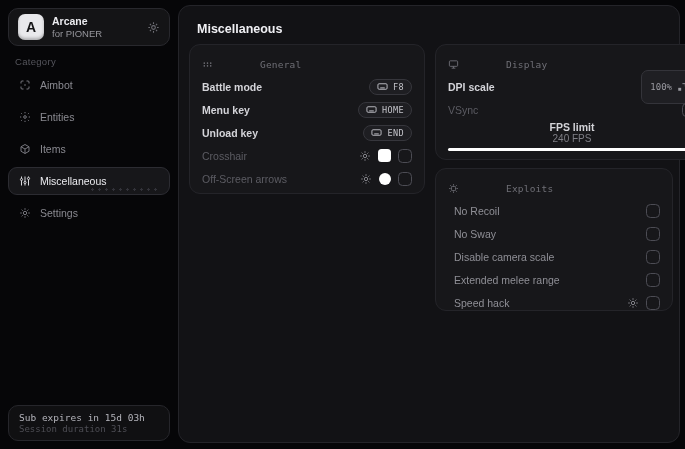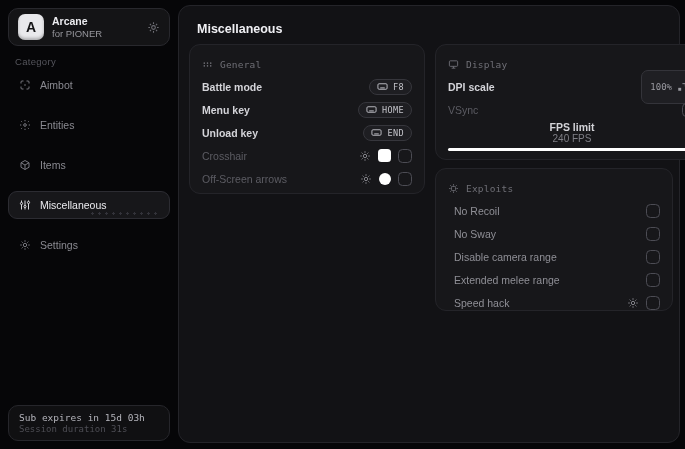--- a/index.html
+++ b/index.html
@@ -27,21 +27,21 @@
     display:flex; align-items:center; justify-content:center;
     box-shadow:inset 0 -2px 3px rgba(0,0,0,.25);
   }
   .brand-text { flex:1; line-height:1.25; }
   .brand-title { font-size:10.5px; font-weight:bold; color:#ececf0; }
   .brand-sub { font-size:9.5px; color:#96969c; }
   .brand-gear { color:#6d6d74; display:flex; }
 
   .category-label { position:absolute; left:15px; top:56px; font-size:9.5px; color:#55555c; letter-spacing:.3px; }
 
-  .nav { position:absolute; left:8px; top:71px; width:162px; display:flex; flex-direction:column; gap:12px; }
+  .nav { position:absolute; left:8px; top:71px; width:162px; display:flex; flex-direction:column; gap:4px; }
   .nav-item {
     height:28px; display:flex; align-items:center; gap:9px; padding:0 9px;
     color:#8a8a91; border:1px solid transparent; border-radius:9px; cursor:pointer;
     font-size:10.5px;
   }
   .nav-item .nicon { display:flex; width:13px; justify-content:center; color:#77777e; }
   .nav-item.active { background:#17171a; border-color:#2c2c32; color:#ebebef; position:relative; }
   .nav-item.active .nicon { color:#d8d8dc; }
   .dotted-deco {
     position:absolute; right:8px; bottom:2px; width:72px; height:5px;
@@ -66,21 +66,21 @@
   .card {
     position:absolute; background:#17171a; border:1px solid #242429; border-radius:11px;
     padding:8px 12px 6px 12px;
   }
   .card-general { left:10px; top:38px; width:236px; height:150px; }
   .card-display { left:256px; top:38px; width:274px; height:116px; }
   .card-exploits { left:256px; top:162px; width:238px; height:143px; }
 
   .sec-head { height:22px; display:flex; align-items:center; gap:7px; color:#6f6f76; }
   .sec-head .sicon { display:flex; }
-  .sec-title { font-size:9.5px; letter-spacing:.2px; }
+  .sec-title { font-size:9.5px; letter-spacing:.2px;margin-left:40px; }
 
   .row { height:23px; display:flex; align-items:center; justify-content:space-between; }
   .row-label { font-size:10.5px; color:#d4d4d9; font-weight:bold; }
   .row-label.dim { color:#5c5c63; font-weight:normal; }
   .row-label.mid { color:#8f8f96; font-weight:normal;padding-left:6px; }
   .controls { display:flex; align-items:center; gap:7px; }
 
   .kbd-pill {
     display:flex; align-items:center; gap:5px; height:16px; padding:0 7px;
     background:#1e1e22; border:1px solid #36363c; border-radius:8px;
@@ -308,21 +308,21 @@
 
     <div class="row">
       <span class="row-label mid">No Recoil</span>
       <span class="checkbox"></span>
     </div>
     <div class="row">
       <span class="row-label mid">No Sway</span>
       <span class="checkbox"></span>
     </div>
     <div class="row">
-      <span class="row-label mid">Disable camera range</span>
+      <span class="row-label mid">Disable camera scale</span>
       <span class="checkbox"></span>
     </div>
     <div class="row">
       <span class="row-label mid">Extended melee range</span>
       <span class="checkbox"></span>
     </div>
     <div class="row">
       <span class="row-label mid">Speed hack</span>
       <span class="controls">
         <span class="gear-btn">

